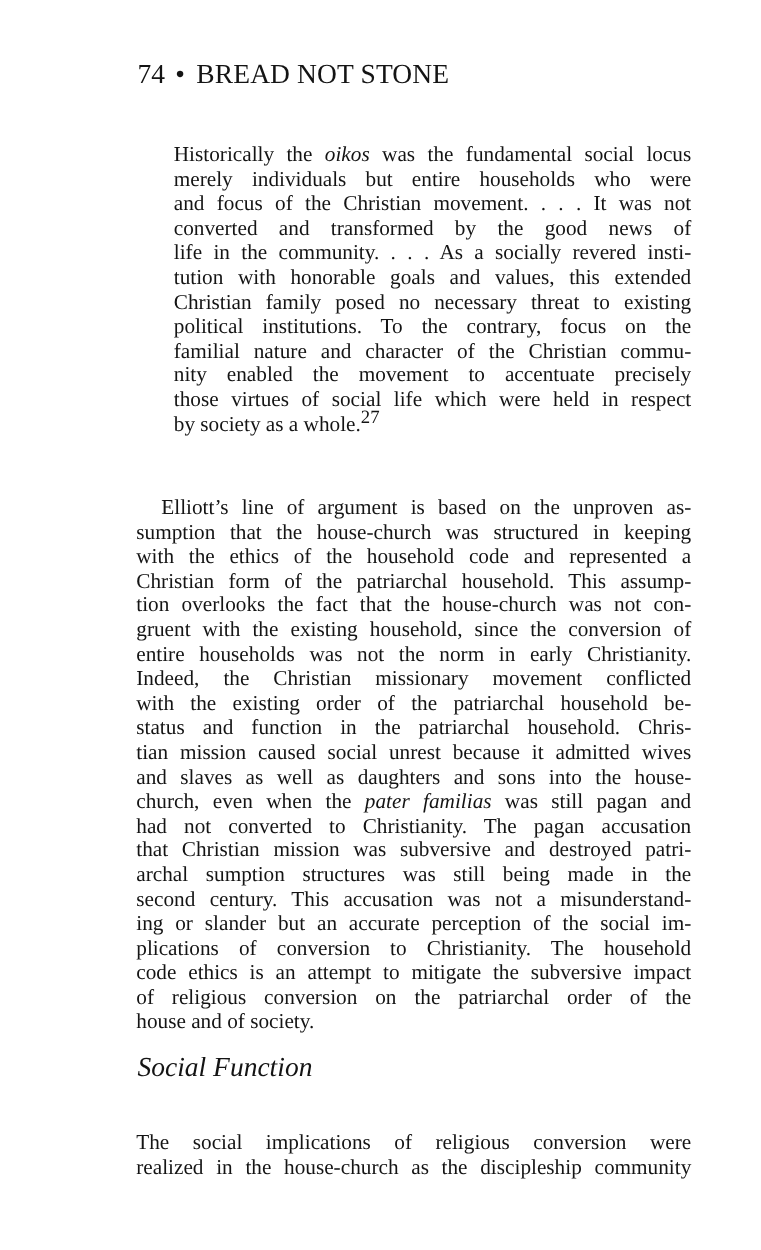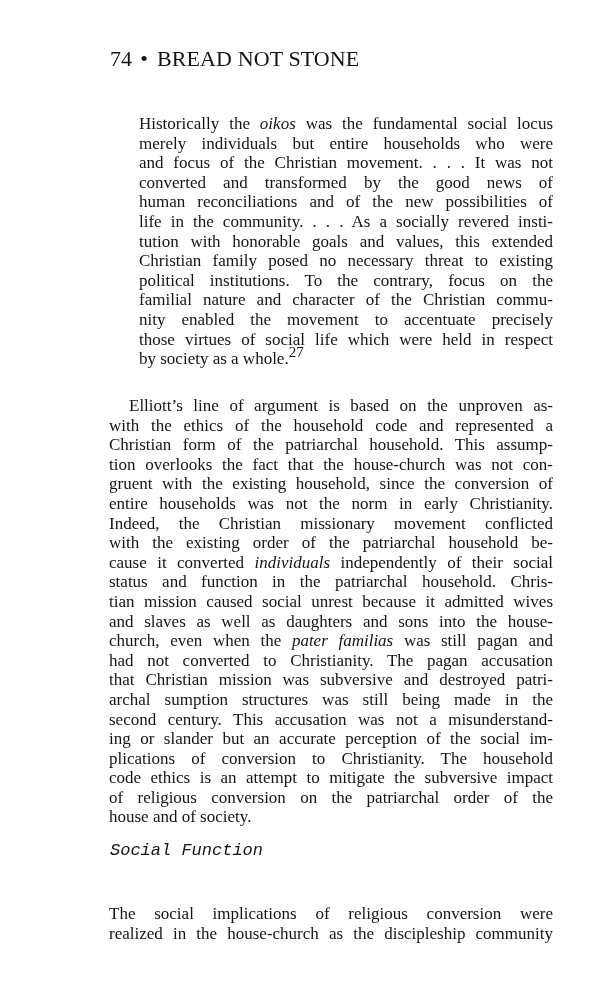--- a/index.html
+++ b/index.html
@@ -7,56 +7,55 @@
          font-family: "Liberation Serif", "DejaVu Serif", serif; color: #141414; }
   .header { position: absolute; left: 110px; top: 46px; font-size: 22px; letter-spacing: 0.1px; white-space: nowrap; }
   .header .bullet { display: inline-block; margin: 0 9px 0 8px; }
   .quote { position: absolute; left: 139px; top: 114px; width: 414px; }
   .body { position: absolute; left: 109px; width: 444px; }
   .line { display: block; height: 19.6px; line-height: 19.6px; font-size: 17px;
           text-align: justify; text-align-last: justify; white-space: nowrap; overflow: visible; }
   .line.last { text-align-last: left; }
   .line.indent { text-indent: 20px; }
   sup { font-size: 15px; line-height: 0; vertical-align: 7px; }
-  .heading { position: absolute; left: 110px; top: 841px; font-size: 17px; font-style: italic; font-family: Liberation Mono, monospace; }
+  .heading { position: absolute; left: 110px; top: 841px; font-size: 22px; font-style: italic; }
   em { font-style: italic; }
 </style>
 </head>
 <body>
 
 <div class="header">
   <span>74</span><span class="bullet">•</span><span>BREAD NOT STONE</span>
 </div>
 
 <div class="quote" id="quote">
     <div class="line"><span>Historically the </span><em>oikos</em><span> was the fundamental social locus</span></div>
     <div class="line"><span>merely individuals but entire households who were</span></div>
     <div class="line"><span>and focus of the Christian movement. . . . It was not</span></div>
     <div class="line"><span>converted and transformed by the good news of</span></div>
-    <div class="line"><span>human reconciliations and of the new possibilities of</span></div>
     <div class="line"><span>life in the community. . . . As a socially revered insti-</span></div>
     <div class="line"><span>tution with honorable goals and values, this extended</span></div>
     <div class="line"><span>Christian family posed no necessary threat to existing</span></div>
     <div class="line"><span>political institutions. To the contrary, focus on the</span></div>
     <div class="line"><span>familial nature and character of the Christian commu-</span></div>
     <div class="line"><span>nity enabled the movement to accentuate precisely</span></div>
     <div class="line"><span>those virtues of social life which were held in respect</span></div>
     <div class="line last"><span>by society as a whole.</span><sup>27</sup></div>
   </div>
 
 <div class="body" style="top:396px;" id="para1">
     <div class="line indent"><span>Elliott’s line of argument is based on the unproven as-</span></div>
+    <div class="line"><span>sumption that the house-church was structured in keeping</span></div>
     <div class="line"><span>with the ethics of the household code and represented a</span></div>
     <div class="line"><span>Christian form of the patriarchal household. This assump-</span></div>
     <div class="line"><span>tion overlooks the fact that the house-church was not con-</span></div>
     <div class="line"><span>gruent with the existing household, since the conversion of</span></div>
     <div class="line"><span>entire households was not the norm in early Christianity.</span></div>
     <div class="line"><span>Indeed, the Christian missionary movement conflicted</span></div>
     <div class="line"><span>with the existing order of the patriarchal household be-</span></div>
-    <div class="line"><span>cause it converted </span><em>individuals</em><span> independently of their social</span></div>
     <div class="line"><span>status and function in the patriarchal household. Chris-</span></div>
     <div class="line"><span>tian mission caused social unrest because it admitted wives</span></div>
     <div class="line"><span>and slaves as well as daughters and sons into the house-</span></div>
     <div class="line"><span>church, even when the </span><em>pater familias</em><span> was still pagan and</span></div>
     <div class="line"><span>had not converted to Christianity. The pagan accusation</span></div>
     <div class="line"><span>that Christian mission was subversive and destroyed patri-</span></div>
     <div class="line"><span>archal sumption structures was still being made in the</span></div>
     <div class="line"><span>second century. This accusation was not a misunderstand-</span></div>
     <div class="line"><span>ing or slander but an accurate perception of the social im-</span></div>
     <div class="line"><span>plications of conversion to Christianity. The household</span></div>

